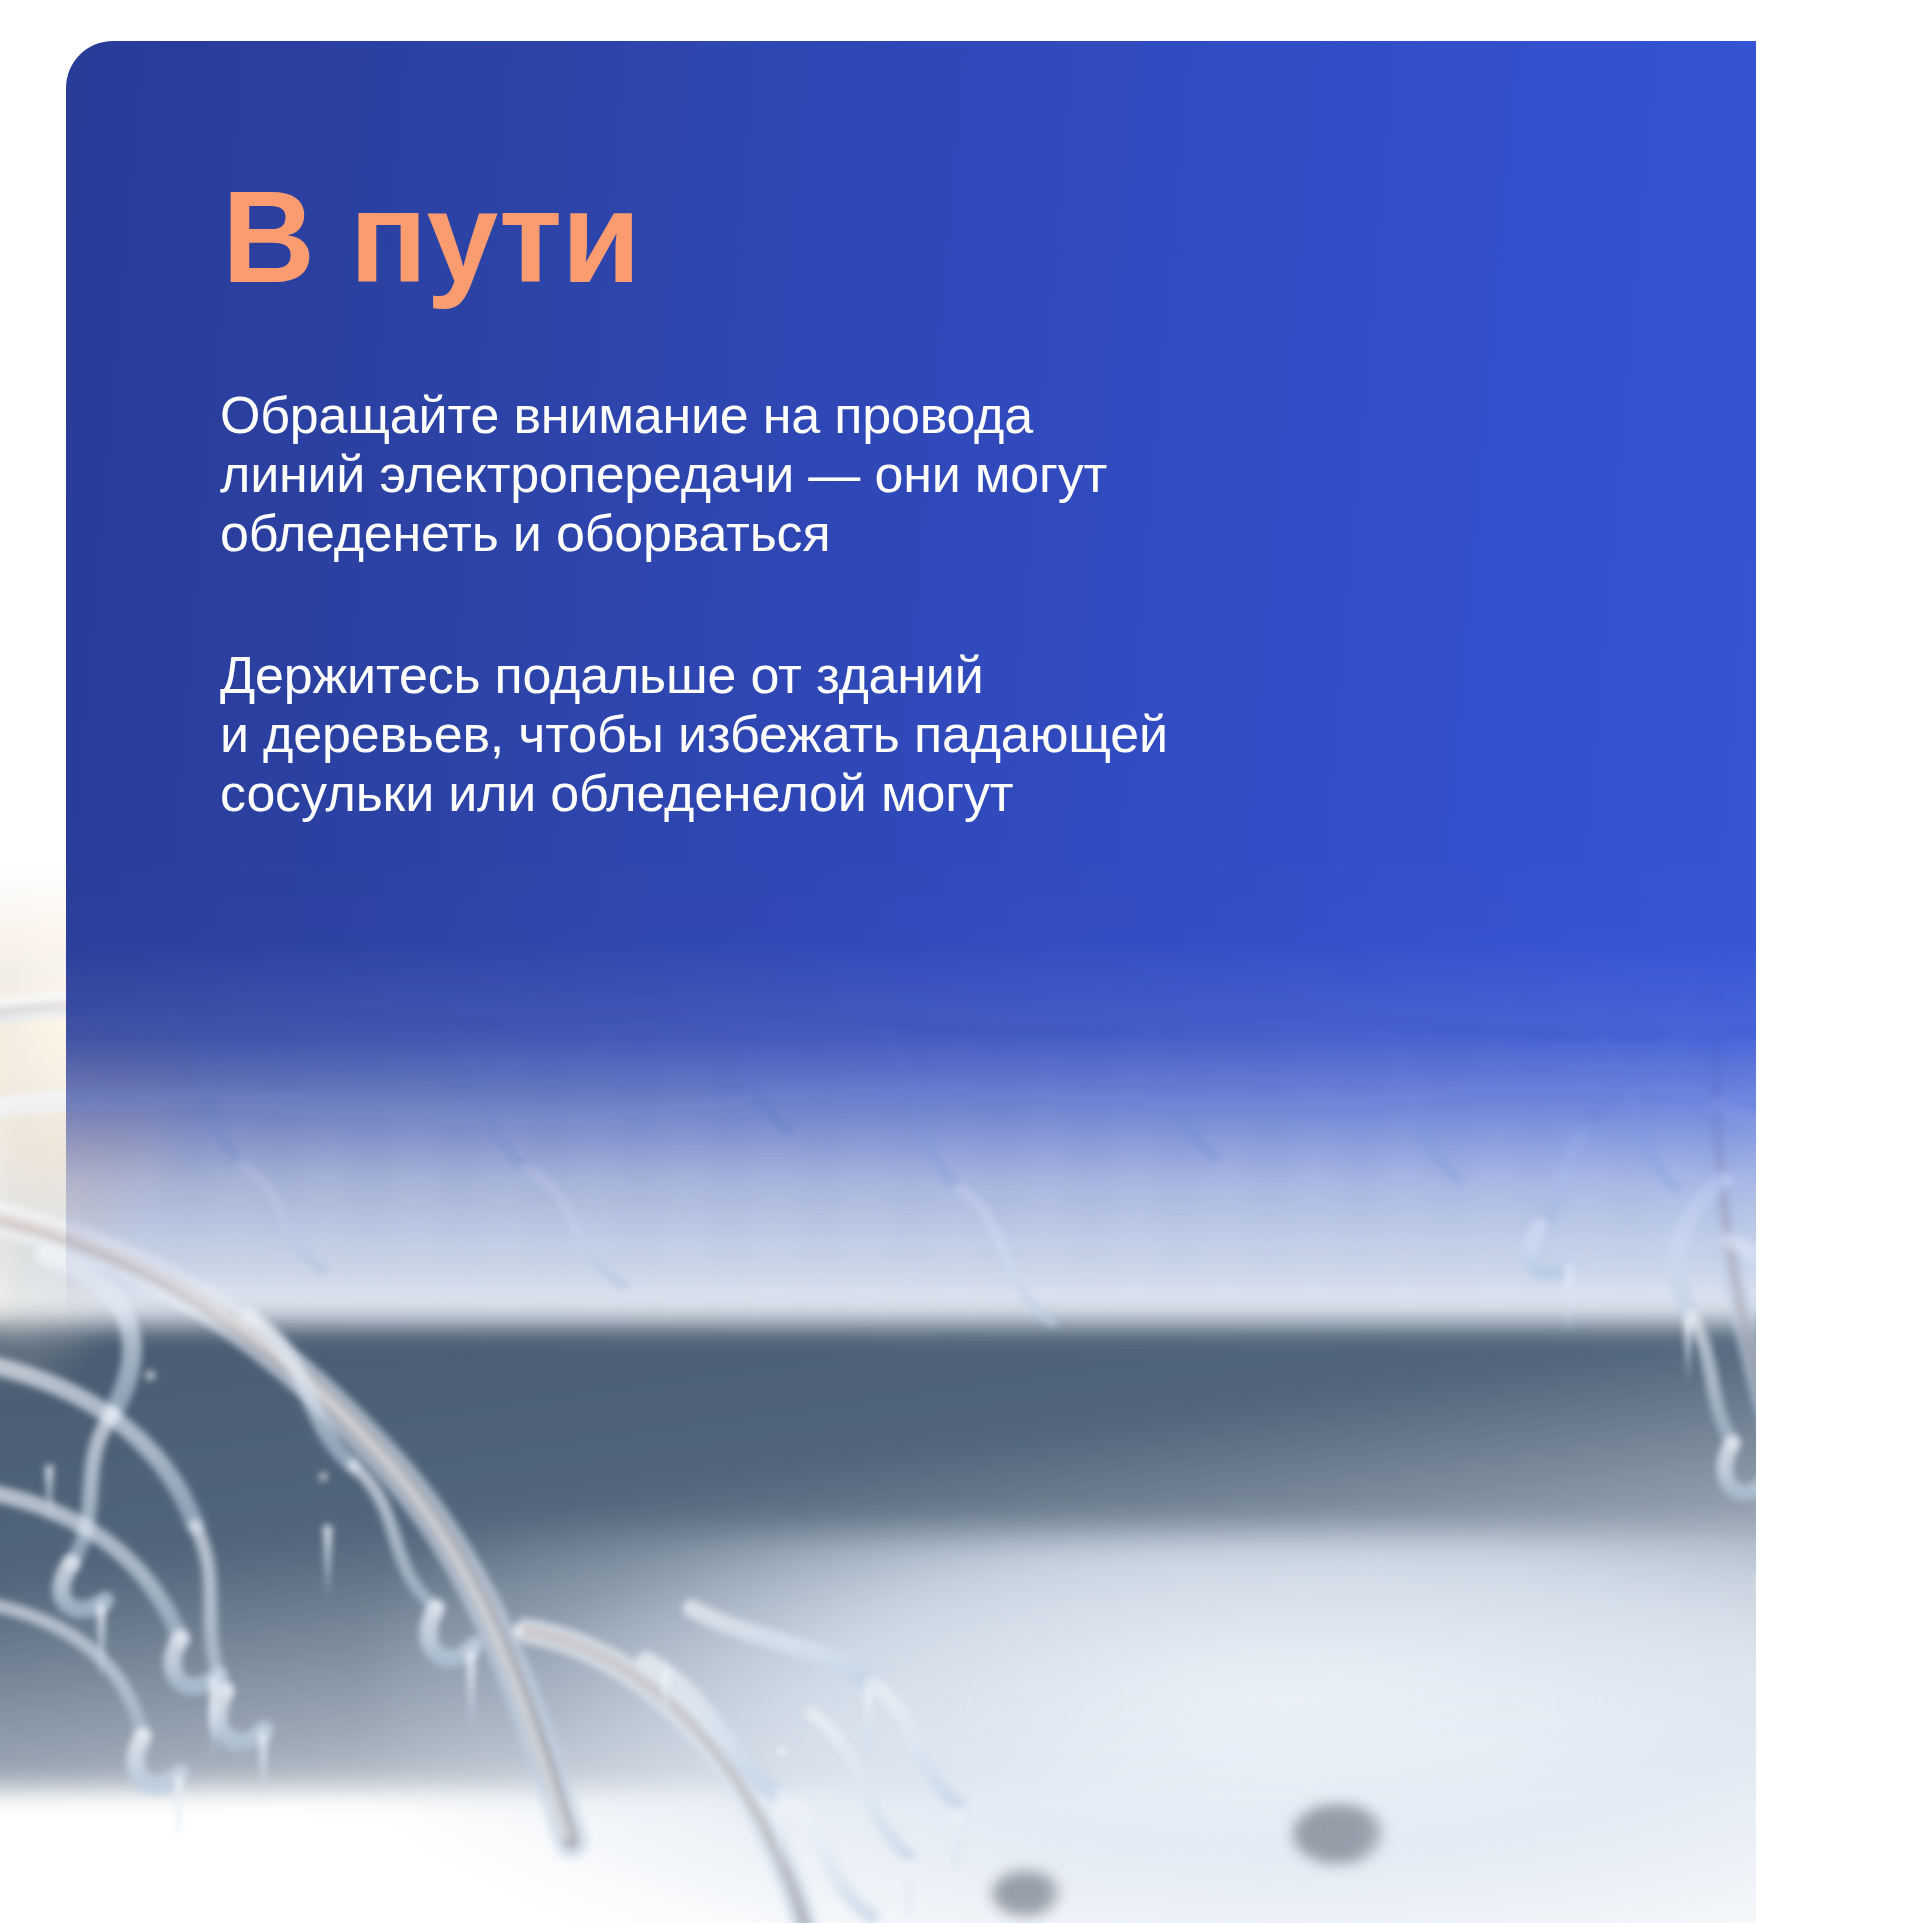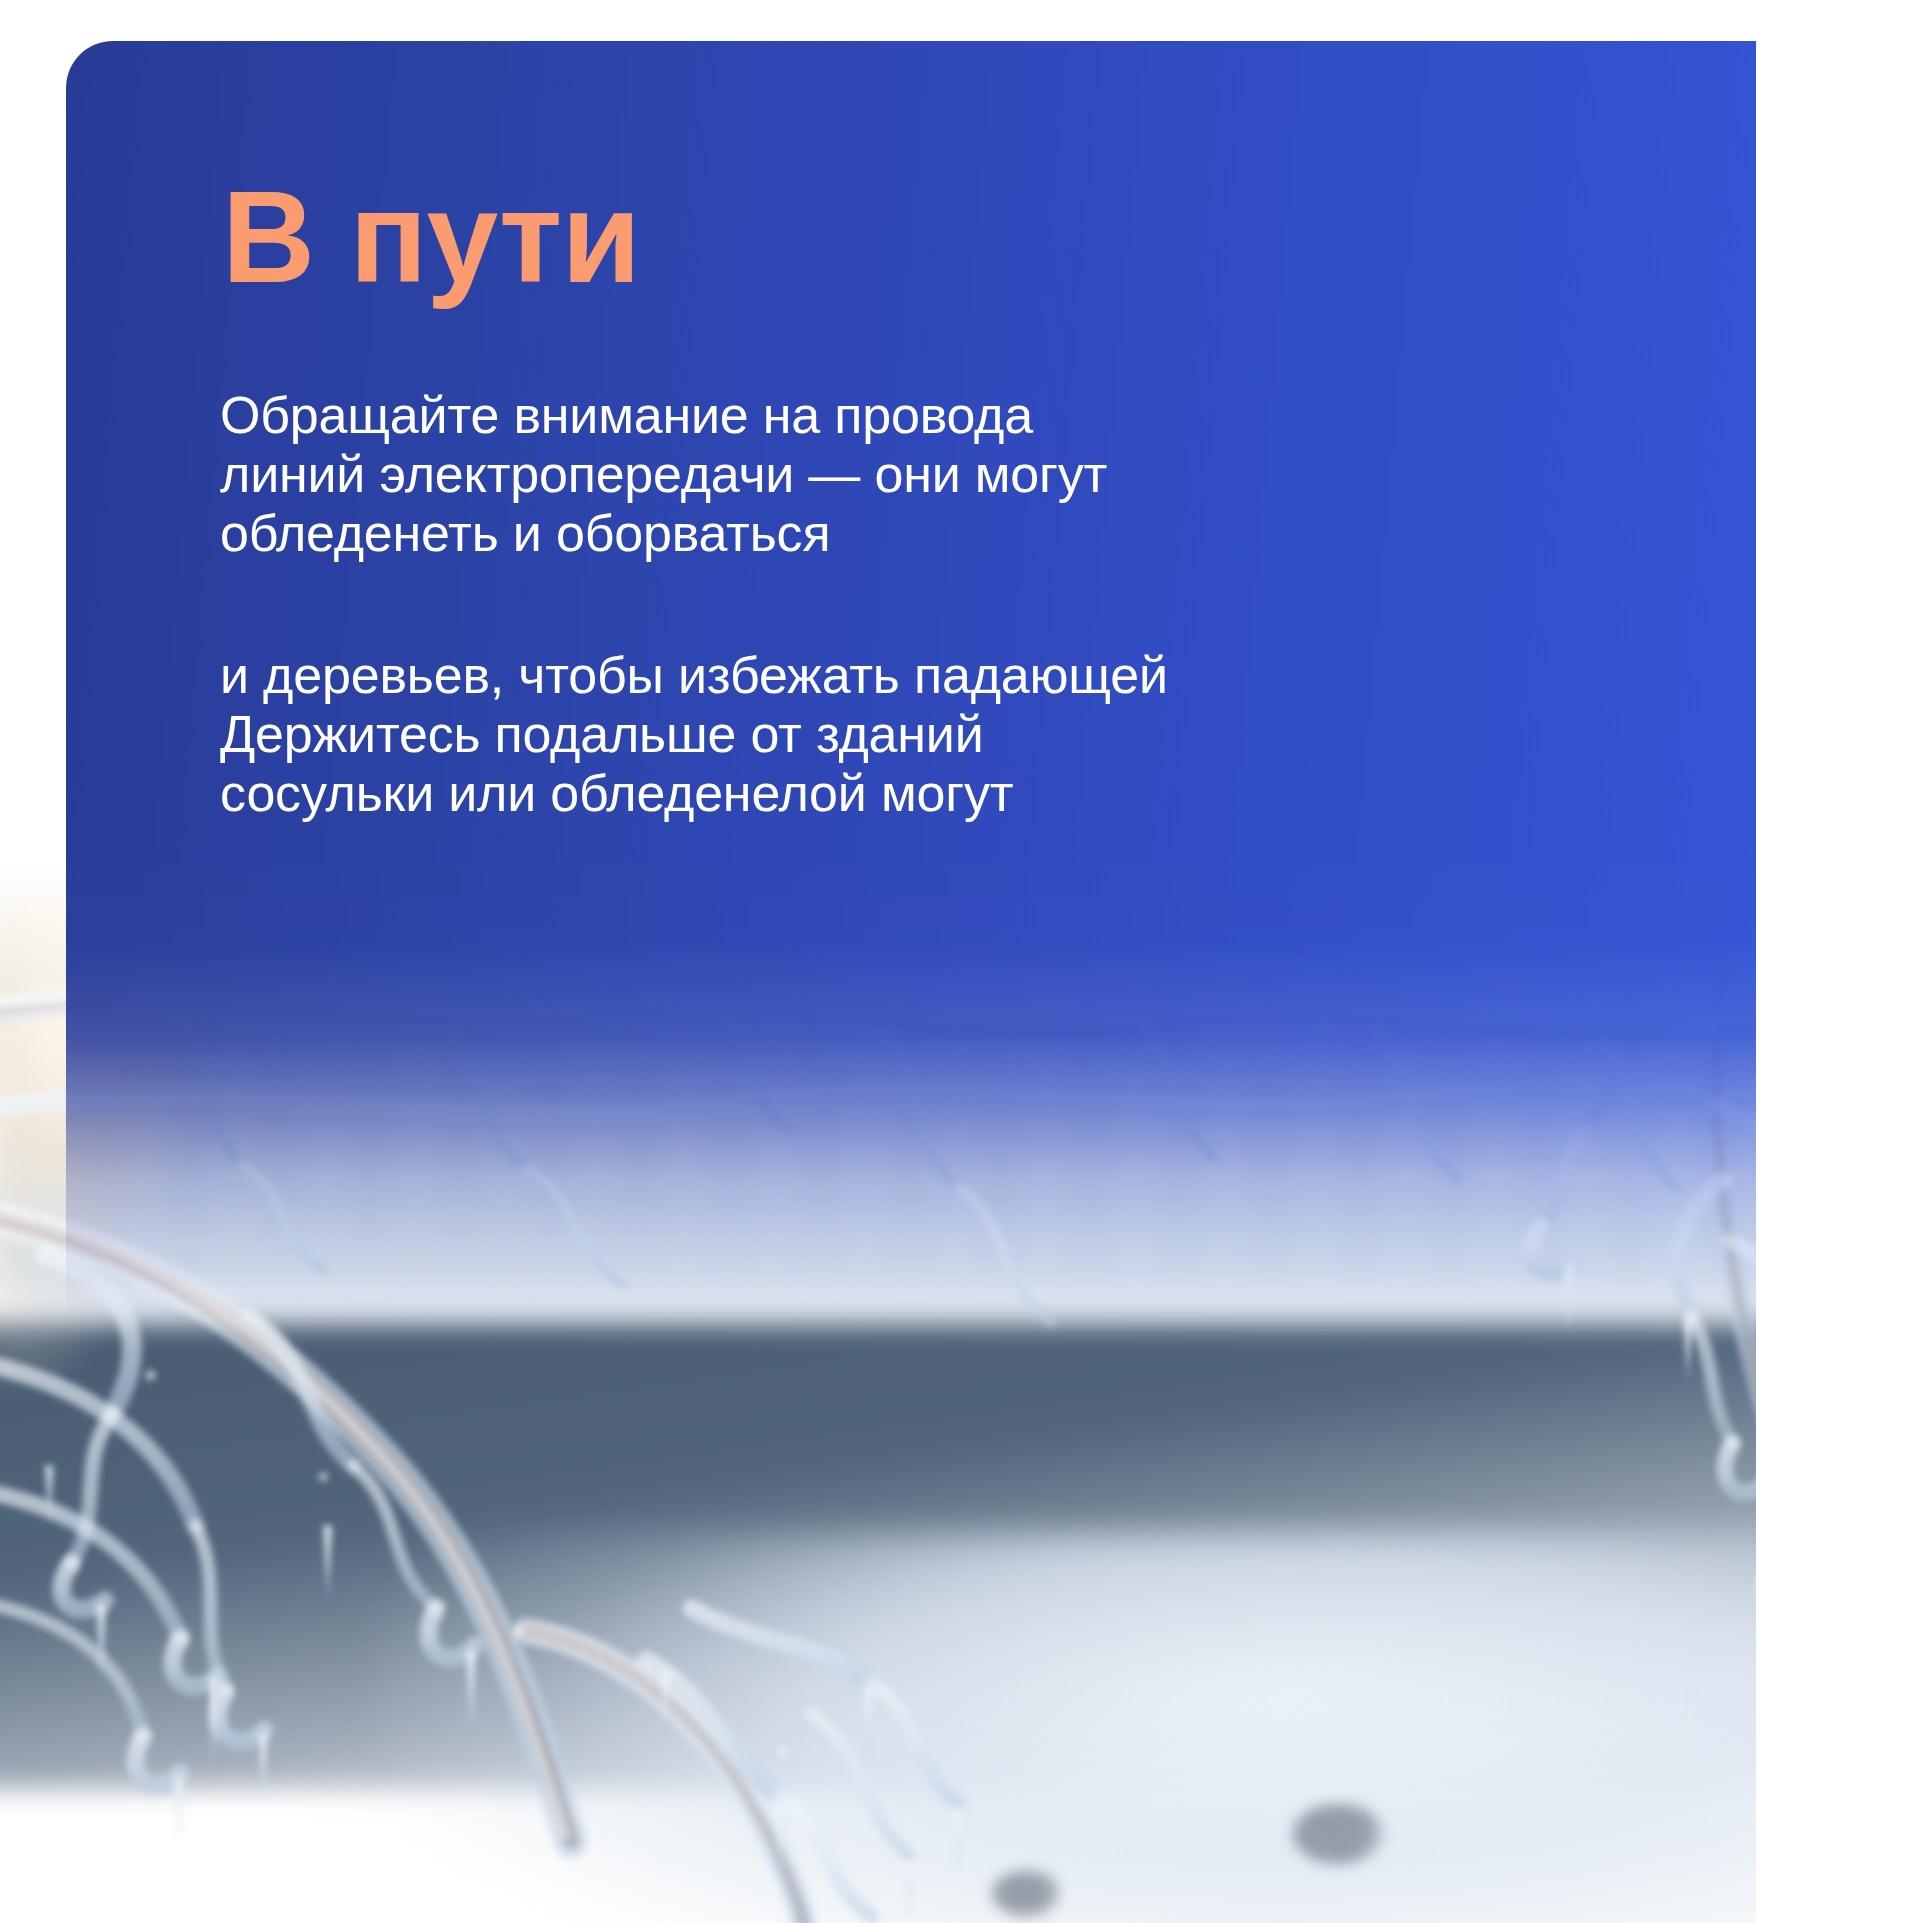--- a/index.html
+++ b/index.html
@@ -434,22 +434,22 @@
 
     <div id="paragraphs">
 
       <div class="para">
         <span class="ln">Обращайте внимание на провода</span>
         <span class="ln">линий электропередачи — они могут</span>
         <span class="ln">обледенеть и оборваться</span>
       </div>
 
       <div class="para">
+        <span class="ln">Держитесь подальше от зданий</span>
         <span class="ln">и деревьев, чтобы избежать падающей</span>
-        <span class="ln">Держитесь подальше от зданий</span>
         <span class="ln">сосульки или обледенелой могут</span>
       </div>
 
     </div>
   </div>
 
 </div>
 
 
 </body></html>

